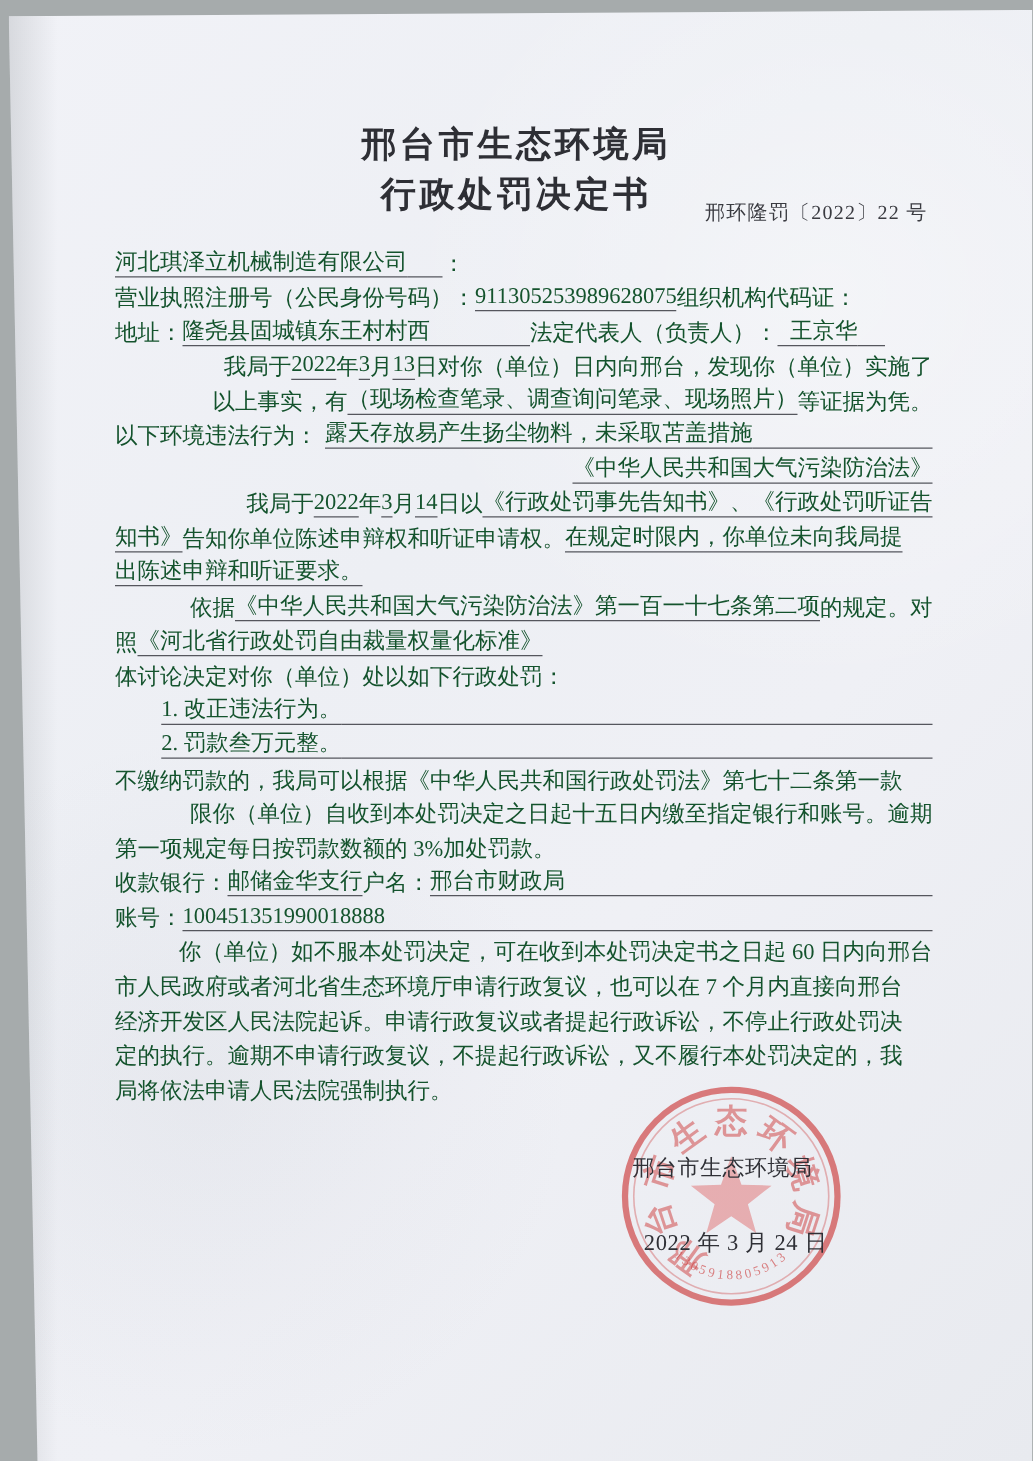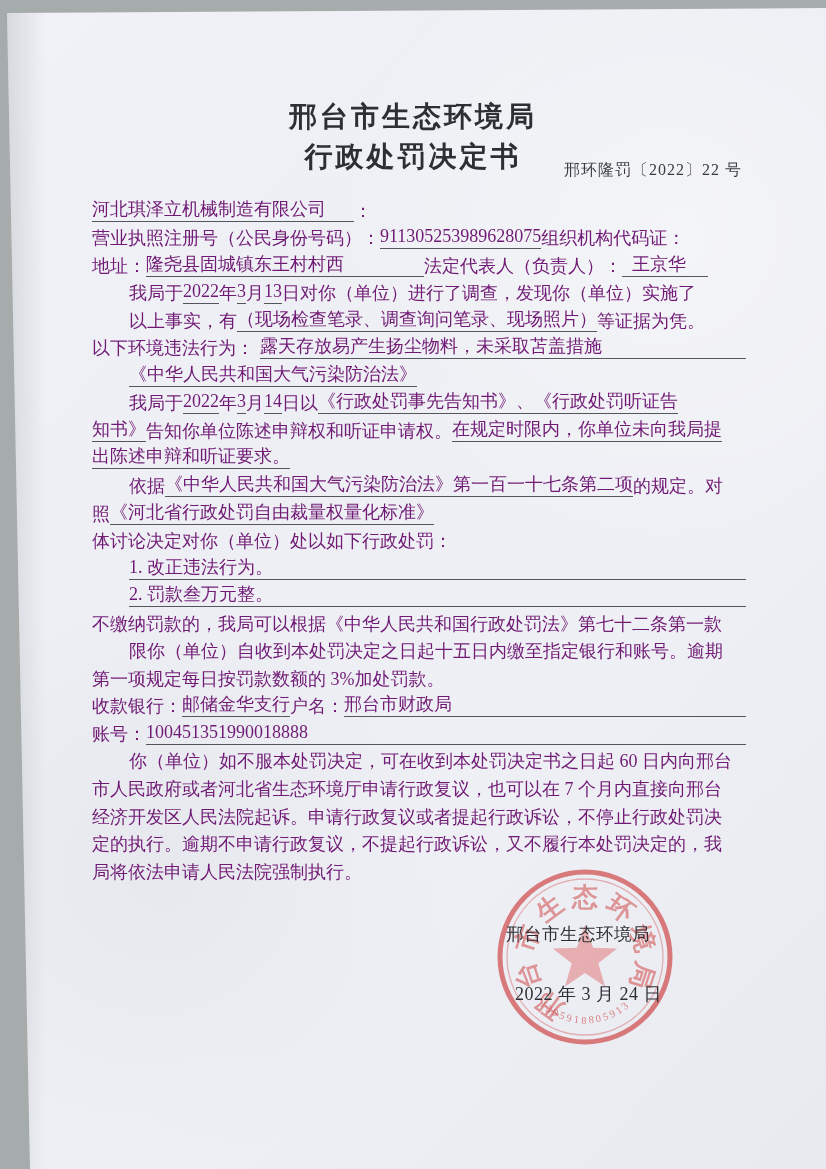--- a/index.html
+++ b/index.html
@@ -24,26 +24,26 @@
   }
   .title-block{position:absolute;top:97px;left:0;width:100%;text-align:center;color:#2e2f35;}
   .title-line{font-size:28px;font-weight:700;letter-spacing:3px;line-height:40px;}
   .doc-number{
     position:absolute;top:160px;right:84px;
     font-size:16px;color:#3a3b41;letter-spacing:1px;
   }
   .doc-body{position:absolute;top:194px;left:92px;width:654px;}
   .doc-line{
     height:27.55px;display:flex;align-items:flex-end;
-    font-size:18px;color:#701a75;white-space:nowrap;line-height:22px;
+    font-size:18px;color:#14532d;white-space:nowrap;line-height:22px;
   }
   .doc-line span{flex:0 0 auto;}
   .doc-line .u{border-bottom:1.2px solid rgba(58,59,66,0.85);padding-bottom:1px;}
   .doc-line .fill{flex:1 1 auto;}
-  .doc-line.indent{padding-left:37px;}
+  .doc-line.indent{padding-left:37px;justify-content:flex-end;}
   .sig-agency{position:absolute;left:506px;top:922px;font-size:17.5px;color:#2f3036;letter-spacing:0.5px;}
   .sig-date{position:absolute;left:515px;top:982px;font-size:18px;color:#2f3036;letter-spacing:0.5px;}
   .stamp{position:absolute;left:494px;top:866px;width:182px;height:182px;opacity:0.92;}
   .stamp text{font-family:"Liberation Serif","DejaVu Serif",serif;}
 </style>
 </head>
 <body>
 
 <div class="paper"></div>
 <div class="edge-shade"></div>
@@ -75,21 +75,21 @@
       <span class="u">王京华</span>
       <span class="u" style="display: inline-block; width: 22px;"></span>
     </div>
     <div class="doc-line indent">
       <span>我局于 </span>
       <span class="u">2022</span>
       <span> 年 </span>
       <span class="u">3</span>
       <span> 月 </span>
       <span class="u">13</span>
-      <span> 日对你（单位）进行了调查，发现你（单位）实施了</span>
+      <span> 日对你（单位）日内向邢台，发现你（单位）实施了</span>
     </div>
     <div class="doc-line indent">
       <span>以上事实，有</span>
       <span class="u">（现场检查笔录、调查询问笔录、现场照片）</span>
       <span>等证据为凭。</span>
     </div>
     <div class="doc-line">
       <span>以下环境违法行为：</span>
       <span style="display: inline-block; width: 6px;"></span>
       <span class="u">露天存放易产生扬尘物料，未采取苫盖措施</span>

